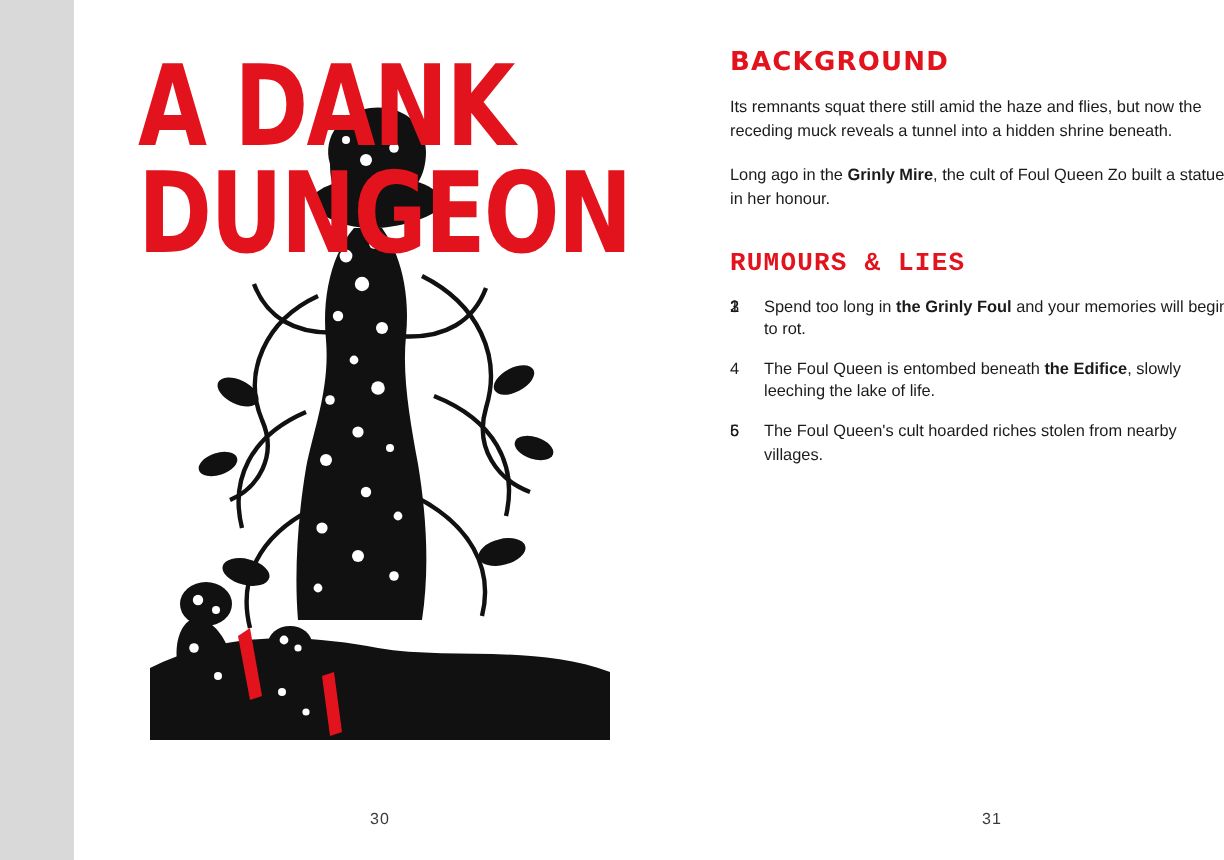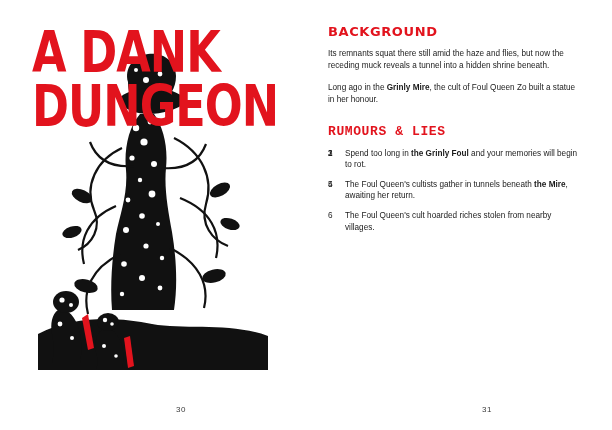--- a/index.html
+++ b/index.html
@@ -19,20 +19,21 @@
     height: 430px;
     background: #d9d9d9;
   }
   .page {
     position: absolute;
     top: 0;
     width: 306px;
     height: 430px;
     background: #ffffff;
     box-sizing: border-box;
+    margin-left: 37px;
   }
   .page-left { left: 0; }
   .page-right { left: 306px; }
 
   
   .art-frame {
     position: absolute;
     left: 24px;
     top: 18px;
     width: 258px;
@@ -67,21 +68,20 @@
     z-index: 2;
   }
   .page-number {
     position: absolute;
     bottom: 16px;
     width: 100%;
     text-align: center;
     font-size: 8px;
     color: #3a3a3a;
     letter-spacing: 0.5px;
-    padding-left: 28px;
   }
 
   
   .content {
     position: absolute;
     left: 22px;
     top: 24px;
     width: 254px;
   }
   h2.heading {
@@ -240,24 +240,24 @@
         </li>
         <li>
           <span class="num">2</span>
         </li>
         <li>
           <span class="num">3</span>
           <span>Spend too long in <b>the Grinly Foul</b> and your memories will begin to rot.</span>
         </li>
         <li>
           <span class="num">4</span>
+          <span>The Foul Queen is entombed beneath <b>the Edifice</b>, slowly leeching the lake of life.</span>
         </li>
         <li>
           <span class="num">5</span>
-          <span>The Foul Queen's cultists gather in tunnels beneath <b>the Mire</b>, awaiting her return.</span>
         </li>
         <li>
           <span class="num">6</span>
           <span>The Foul Queen's cult hoarded riches stolen from nearby villages.</span>
         </li>
       </ol>
     </div>
 
     <div class="page-number">31</div>
   </div>

